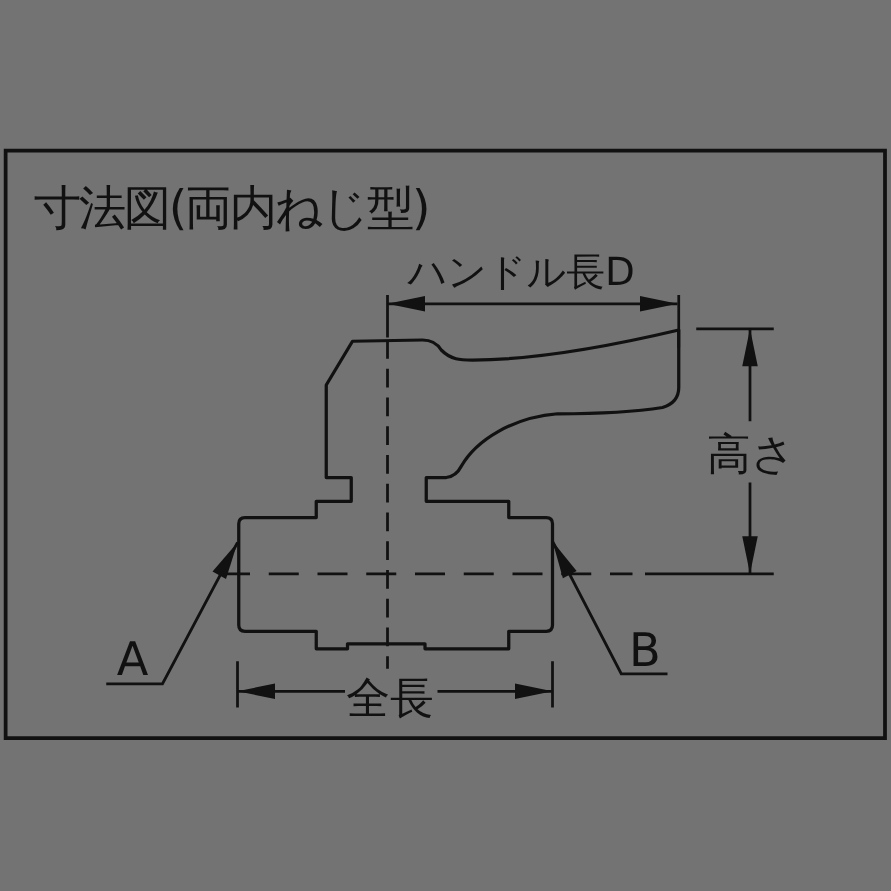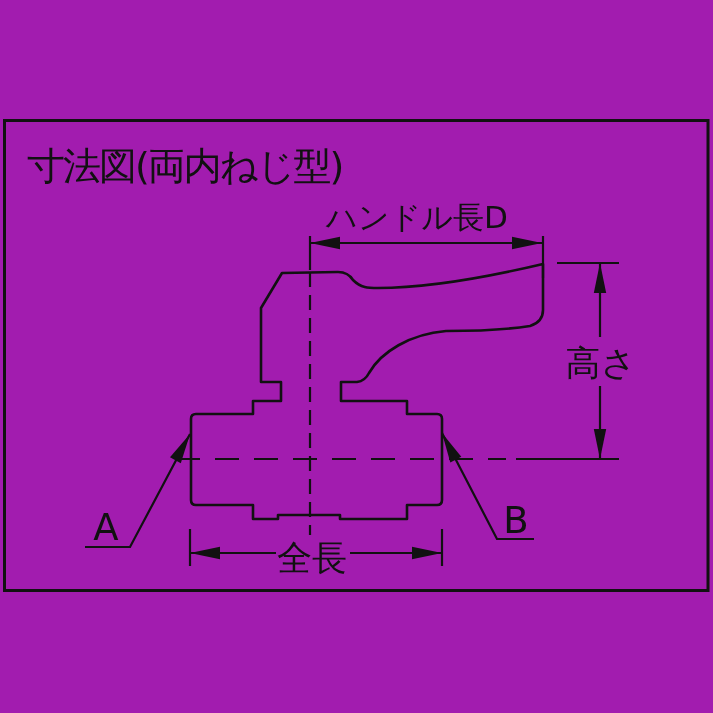--- a/index.html
+++ b/index.html
@@ -4,21 +4,21 @@
 <style>
   html, body {
     margin: 0;
     padding: 0;
     background: #ffffff;
   }
   .page {
     position: relative;
     width: 713px;
     height: 713px;
-    background: #a21caf;
+    background: #737373;
     overflow: hidden;
     font-family: "DejaVu Sans", "Liberation Sans", sans-serif;
   }
   svg.drawing {
     position: absolute;
     left: 0;
     top: 0;
   }
   .outline {
     fill: none;

